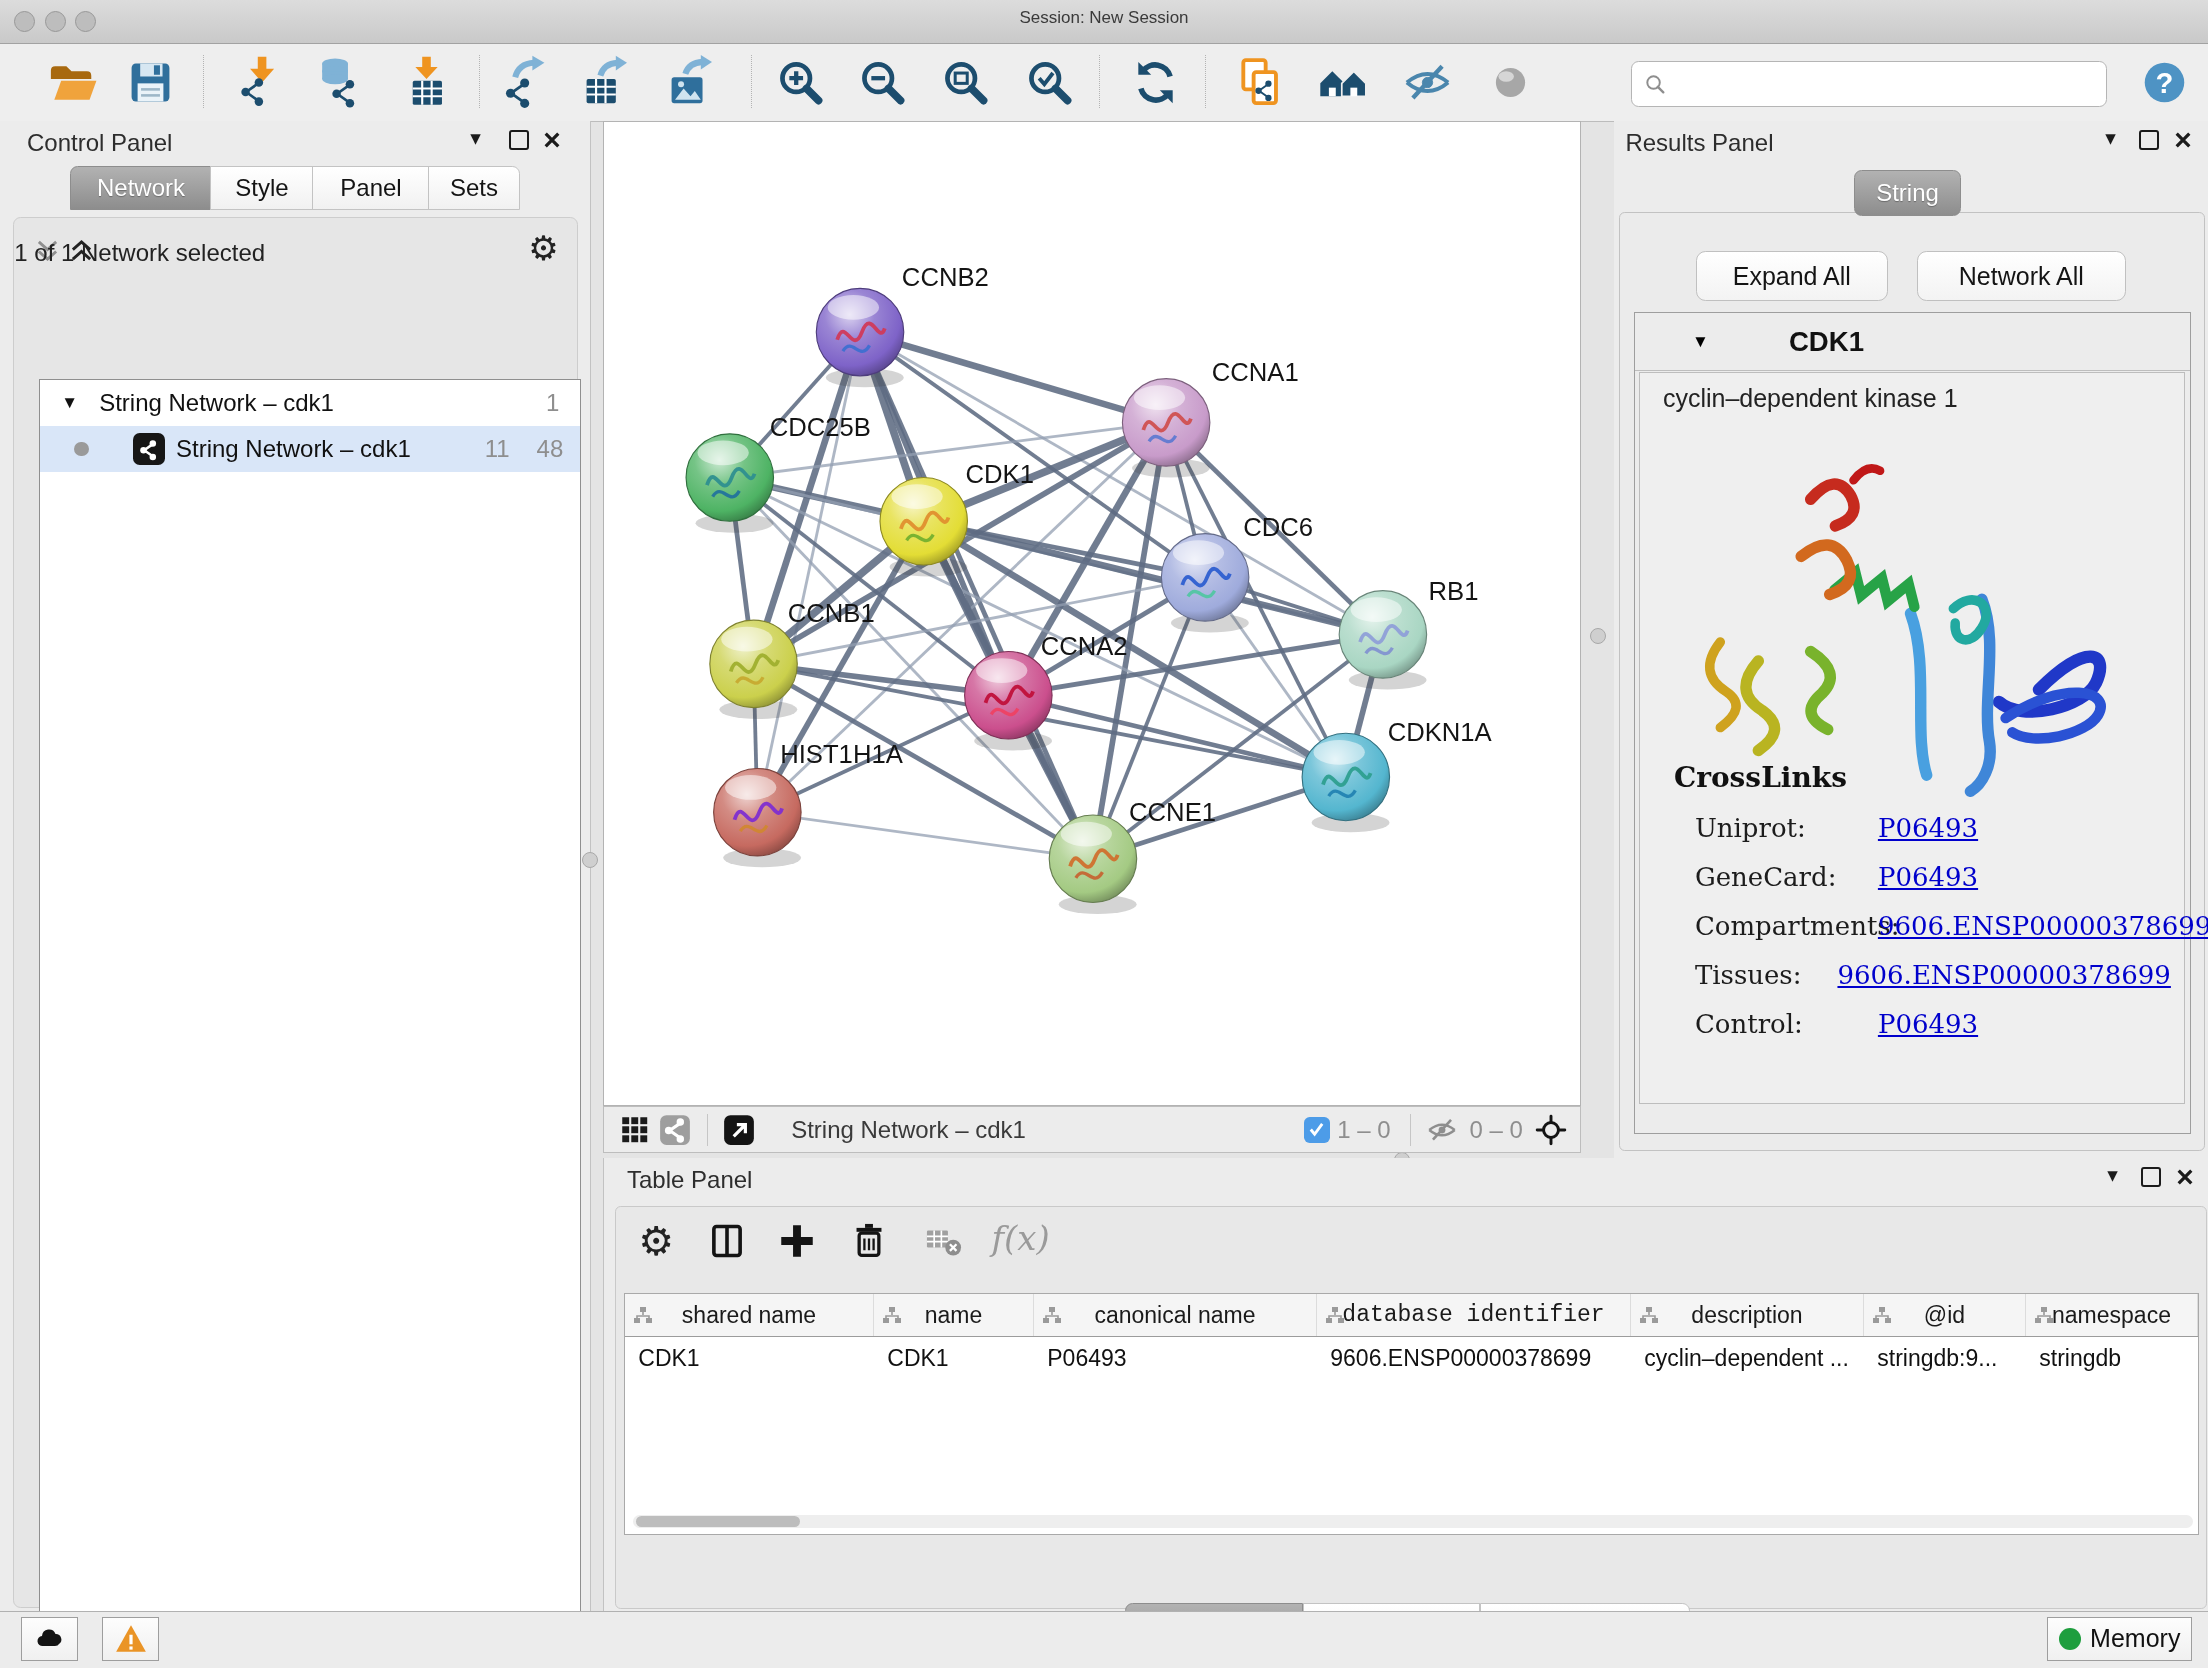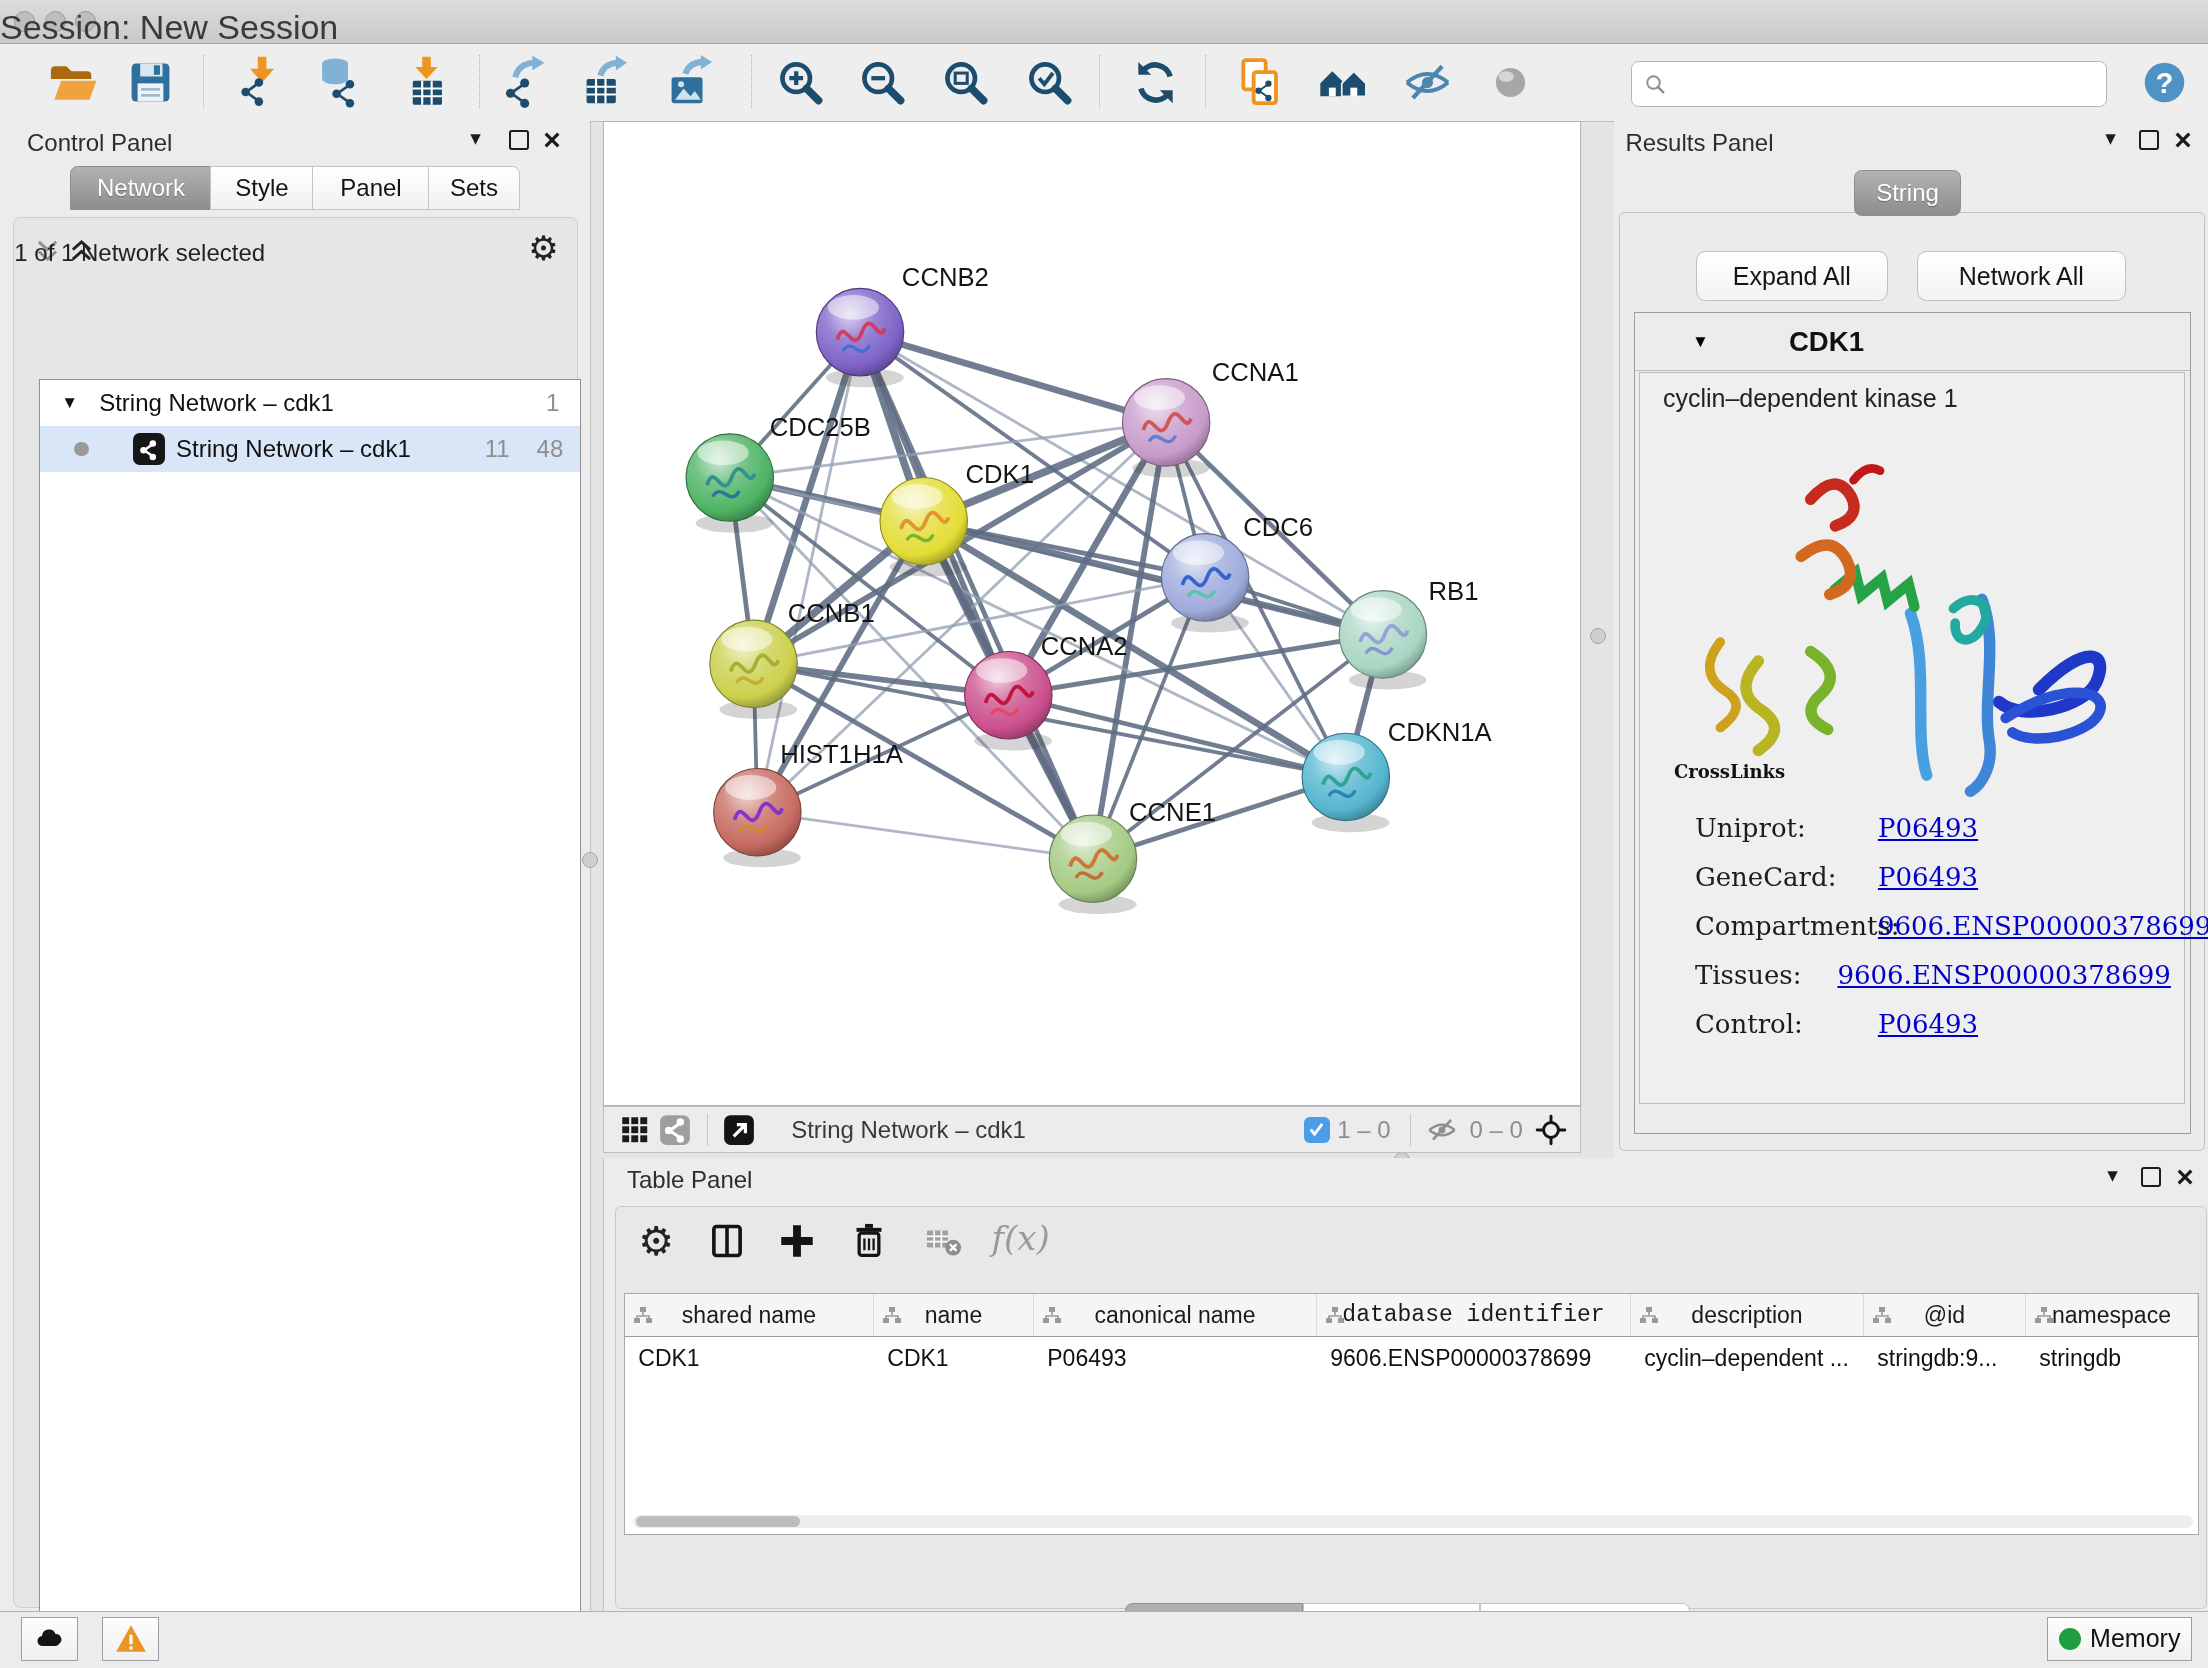--- a/index.html
+++ b/index.html
@@ -2,21 +2,21 @@
 <html style="font-size:15px"><head>
 <meta charset="utf-8">
 <style>
   html,body{margin:0;padding:0;width:2208px;height:1668px;overflow:hidden;
     font-family:"Liberation Sans",sans-serif;background:#e4e4e4;-webkit-font-smoothing:antialiased;}
   .abs{position:absolute;}
   
   #titlebar{left:0;top:0;width:2208px;height:43px;
     background:linear-gradient(#dcdcdc,#c9c9c9);border-bottom:1px solid #a2a2a2;}
   .tlight{width:19px;height:19px;border-radius:50%;background:#bdbdbd;border:1px solid #989898;top:10.5px;}
-  #win-title{width:100%;top:7.6px;font-size:34px;color:#3a3a3a;}
+  #win-title{width:100%;text-align:center;top:7.6px;font-size:17px;color:#3a3a3a;}
   
   #toolbar{left:0;top:44px;width:2208px;height:77px;background:#eeeeee;border-bottom:1px solid #bcbcbc;}
   .tbtn{width:57px;height:57px;top:9.5px;display:flex;align-items:center;justify-content:center;}
   .tbtn svg{width:55px;height:55px;}
   .tsep{top:11.4px;width:0;height:53px;border-left:1.9px dotted #b3b3b3;}
   #search-wrap{left:1631px;top:17px;width:474px;height:44px;background:#fff;border:1px solid #b5b5b5;border-radius:7.6px;display:flex;align-items:center;}
   #search-wrap svg{width:25px;height:25px;margin-left:11.4px;}
   #search-input{border:none;outline:none;flex:1;height:36px;font-size:23px;background:transparent;padding:0 9.5px;}
   
   .panel-title{font-size:24px;color:#2d2d2d;}
@@ -50,21 +50,21 @@
   #results-panel{left:1614px;top:121px;width:594px;height:1038px;background:#ececec;}
   #rp-tab{left:240px;top:49px;width:105px;height:44px;border-radius:7.6px;z-index:3;}
   #rp-box{left:4.8px;top:91px;width:584px;height:937px;background:#ebebeb;border:1px solid #c2c2c2;border-radius:5.7px;}
   .rp-btn{height:48px;background:linear-gradient(#ffffff,#f3f3f3);border:1px solid #c0c0c0;border-radius:9.5px;
      font-size:25px;color:#141414;display:flex;align-items:center;justify-content:center;}
   #cdk1-box{left:14.3px;top:99px;width:555px;height:820px;background:#ececec;border:1.9px solid #9e9e9e;}
   #cdk1-header{height:57px;display:flex;align-items:center;border-bottom:1px solid #bdbdbd;}
   #cdk1-content{left:3.8px;top:59px;width:544px;height:730px;background:#efefef;border:1px solid #bdbdbd;}
   #protein-desc{font-size:25px;color:#222;margin:11.4px 0 0 23px;}
   #protein-img{left:28.5px;top:74px;}
-  #crosslinks-title{left:34px;top:388px;font-family:"DejaVu Serif",serif;font-weight:bold;font-size:18px;color:#111;}
+  #crosslinks-title{left:34px;top:388px;font-family:"DejaVu Serif",serif;font-weight:bold;font-size:28px;color:#111;}
   #crosslinks-rows{left:55px;top:430px;width:476px;}
   .cl-row{display:flex;height:49px;align-items:center;font-family:"DejaVu Serif",serif;font-size:26px;}
   .cl-label{width:183px;color:#1c1c1c;}
   .cl-link{color:#0000cc;text-decoration:underline;}
   
   #table-panel{left:603px;top:1158px;width:1605px;height:453px;background:#ececec;border-left:1px solid #c2c2c2;}
   #tp-body{left:11.4px;top:48px;width:1590px;height:401px;background:#e8e8e8;border:1px solid #c9c9c9;border-radius:5.7px;}
   .tp-ic{width:53px;height:53px;display:flex;align-items:center;justify-content:center;}
   .tp-ic svg{width:42px;height:42px;}
   .fx{font-family:"DejaVu Serif",serif;font-style:italic;font-size:34px;color:#9a9a9a;}

